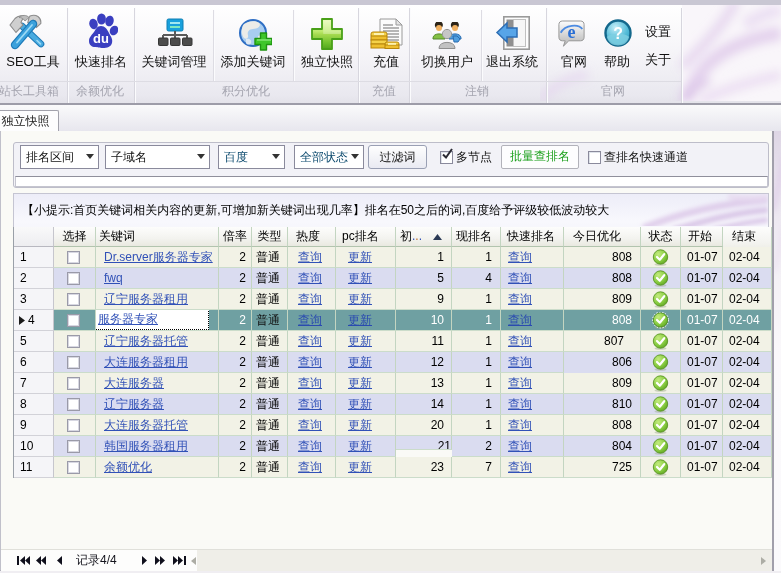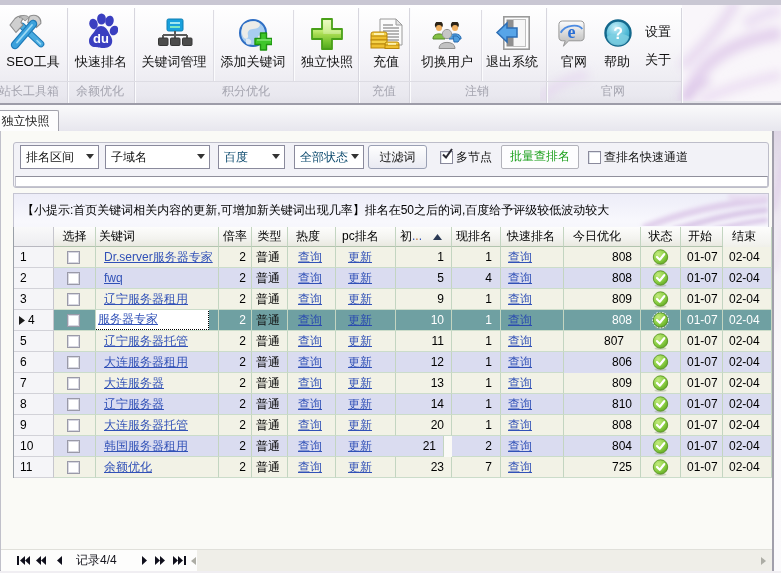--- a/index.html
+++ b/index.html
@@ -559,21 +559,21 @@
 <div class="c dcell odd" style="left:723px;top:415px;width:49px;height:21px;padding-left:6px">02-04</div>
 <div class="c rnum" style="left:14px;top:436px;width:40px;height:21px;padding-left:6px">10</div>
 <div class="c dcell even" style="left:54px;top:436px;width:42px;height:21px">
     <div style="position:absolute;left:13px;top:4px;width:13px;height:13px;background:#fff;border:1px solid #9a9aa8;box-shadow:inset 0 0 0 1px #d8d8e2;box-sizing:border-box"></div>
   </div>
 <div class="c dcell even" style="left:96px;top:436px;width:123px;height:21px;padding-left:8px"><a class="lk">韩国服务器租用</a></div>
 <div class="c dcell even num" style="left:219px;top:436px;width:33px;height:21px;padding-right:5px">2</div>
 <div class="c dcell even" style="left:252px;top:436px;width:36px;height:21px;padding-left:4px;color:#000">普通</div>
 <div class="c dcell even" style="left:288px;top:436px;width:48px;height:21px;padding-left:10px"><a class="lk">查询</a></div>
 <div class="c dcell even" style="left:336px;top:436px;width:60px;height:21px;padding-left:12px"><a class="lk">更新</a></div>
-<div class="c dcell even num" style="left:388px;top:436px;width:56px;height:21px;padding-right:7px">21</div>
+<div class="c dcell even num" style="left:396px;top:436px;width:56px;height:14px;">21</div>
 <div class="c dcell even num" style="left:452px;top:436px;width:49px;height:21px;padding-right:8px">2</div>
 <div class="c dcell even" style="left:501px;top:436px;width:63px;height:21px;padding-left:7px"><a class="lk">查询</a></div>
 <div class="c dcell even num" style="left:564px;top:436px;width:77px;height:21px;padding-right:8px">804</div>
 <div class="c dcell even" style="left:641px;top:436px;width:40px;height:21px">
     <svg width="17" height="17" viewBox="0 0 17 17" style="position:absolute;left:11px;top:2px">
       <defs>
         <radialGradient id="gg112" cx="0.35" cy="0.3" r="0.85">
           <stop offset="0" stop-color="#c4ec7e"></stop>
           <stop offset="0.6" stop-color="#84c93e"></stop>
           <stop offset="1" stop-color="#55991c"></stop>

